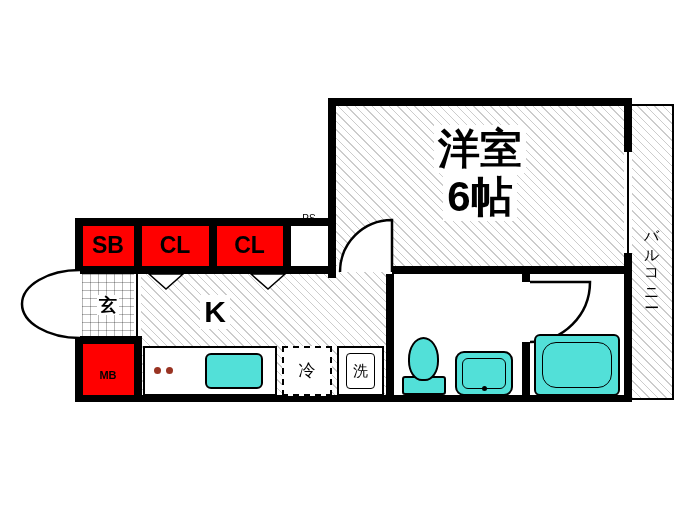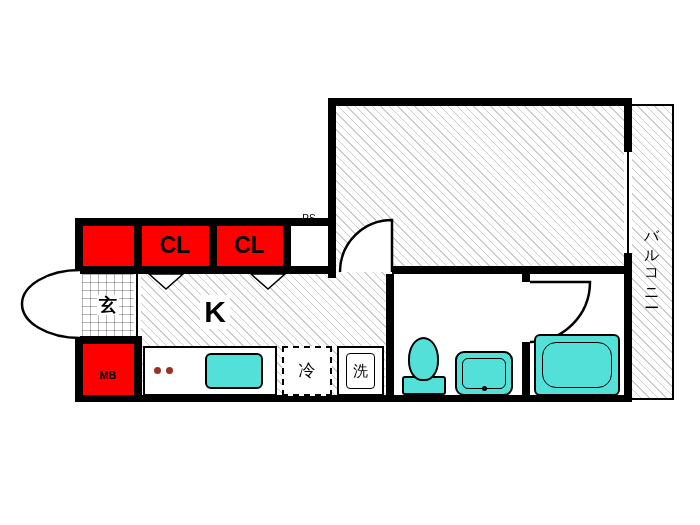--- a/index.html
+++ b/index.html
@@ -102,25 +102,30 @@
   <div class="abs fixture cyan" style="left:402px;top:376px;width:44px;height:19px;border-radius:3px;"></div>
   <div class="abs fixture cyan" style="left:408px;top:337px;width:31px;height:44px;border-radius:50% 50% 45% 45%;"></div>
   <div class="abs fixture cyan" style="left:455px;top:351px;width:58px;height:45px;border-radius:9px;">
     <div class="inner-line" style="left:5px;top:5px;right:5px;bottom:5px;border-radius:6px;"></div>
     <div class="dot" style="left:25px;bottom:3px;width:5px;height:5px;background:#000;"></div>
   </div>
   <div class="abs fixture cyan" style="left:534px;top:334px;width:86px;height:62px;border-radius:6px;">
     <div class="inner-line" style="left:6px;top:6px;right:6px;bottom:6px;border-radius:14px;"></div>
   </div>
 
+  <div class="abs label" style="left:336px;top:118px;width:288px;height:110px;flex-direction:column;font-size:42px;font-weight:bold;">
+    <span class="chip">洋室</span>
+    <span class="chip">6帖</span>
+  </div>
   <div class="abs label vtext" style="left:641px;top:196px;width:22px;height:130px;font-size:15px;">バルコニー</div>
   <div class="abs label" style="left:190px;top:292px;width:50px;height:40px;font-size:30px;font-weight:bold;">
     <span class="chip">K</span>
   </div>
   <div class="abs label" style="left:82px;top:288px;width:52px;height:34px;font-size:18px;font-weight:bold;">
     <span class="chip" style="padding:0 2px;">玄</span>
   </div>
+  <div class="abs label" style="left:82px;top:225px;width:52px;height:41px;font-size:23px;font-weight:600;">SB</div>
   <div class="abs label" style="left:141px;top:225px;width:68px;height:41px;font-size:23px;font-weight:600;">CL</div>
   <div class="abs label" style="left:216px;top:225px;width:67px;height:41px;font-size:23px;font-weight:600;">CL</div>
   <div class="abs label" style="left:290px;top:211px;width:38px;height:16px;font-size:10px;">PS</div>
   <div class="abs label" style="left:82px;top:344px;width:52px;height:62px;font-size:11px;font-weight:600;">MB</div>
 
 </div>
 
 </body></html>

